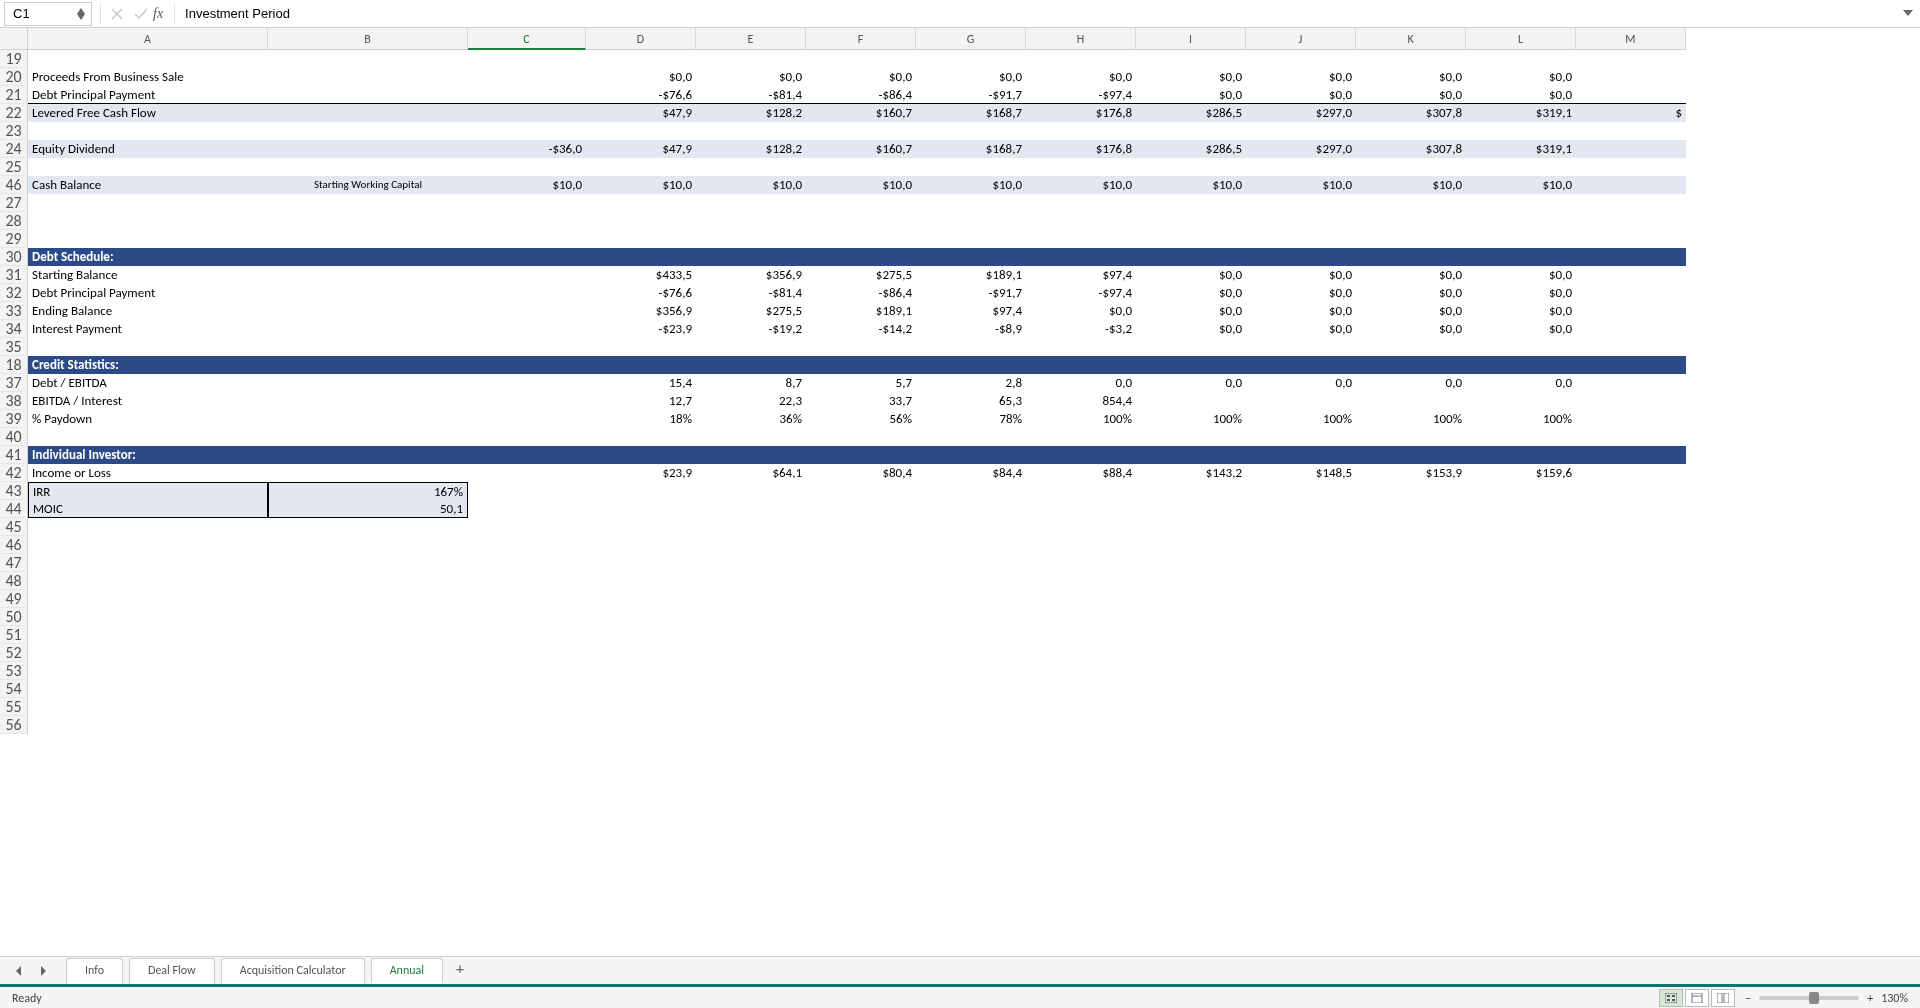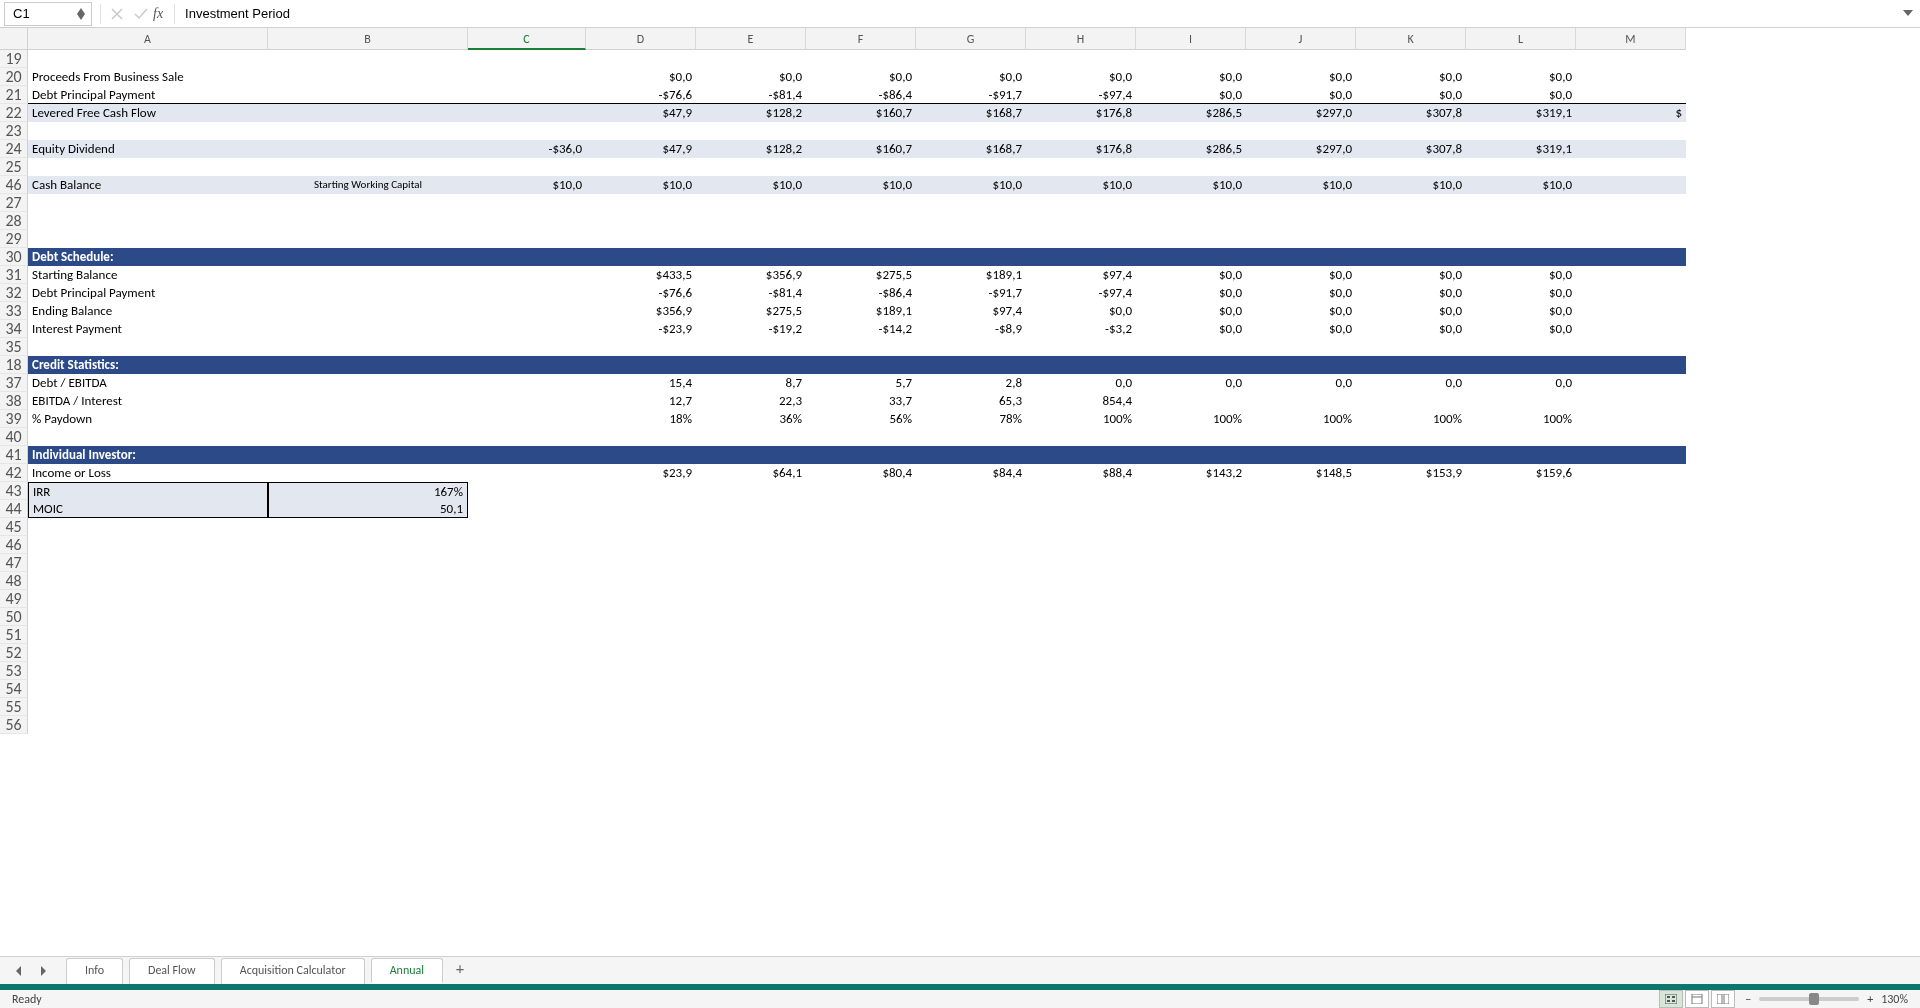--- a/index.html
+++ b/index.html
@@ -33,21 +33,21 @@
 .s-inv{background:#e2e7f0;border:1px solid #000}
 .s-inv.n-top{border-top:none}
 .s-inv.n-bot{border-bottom:none}
 .sheet-bar{height:28px;border-top:1px solid #d0d0d0;background:#f5f5f5;display:flex;align-items:center;padding:0 8px}
 .sheet-nav{display:flex;gap:2px;margin-right:12px}
 .nav-btn{width:22px;height:22px;display:flex;align-items:center;justify-content:center;color:#666}
 .tabs{display:flex;gap:6px;}
 .tab{padding:4px 18px;border:1px solid #ccc;border-bottom:none;background:#fff;border-radius:3px 3px 0 0;font-size:12px;color:#555}
 .tab.active{color:#1a7f37;font-weight:400;border-bottom:3px solid #fff}
 .add-tab{width:22px;height:22px;display:flex;align-items:center;justify-content:center;font-size:16px;color:#666}
-.status-bar{height:24px;border-top:6px solid #0f766e;background:#f5f5f5;display:flex;align-items:center;padding:0 12px;font-size:12px;color:#444}
+.status-bar{height:24px;border-top:3px solid #0f766e;background:#f5f5f5;display:flex;align-items:center;padding:0 12px;font-size:12px;color:#444}
 .status-right{margin-left:auto;display:flex;align-items:center;gap:10px}
 .view-btns{display:flex;gap:2px}
 .view-btn{width:24px;height:18px;border:1px solid #bbb;display:flex;align-items:center;justify-content:center;background:#fff}
 .view-btn.on{background:#d8e6d8}
 .zoom{display:flex;align-items:center;gap:8px}
 .slider{width:100px;height:4px;background:#ccc;position:relative;border-radius:2px}
 .slider-th{position:absolute;left:50%;top:-4px;width:10px;height:12px;background:#888;border-radius:2px}
 </style>
 </head>
 <body>

